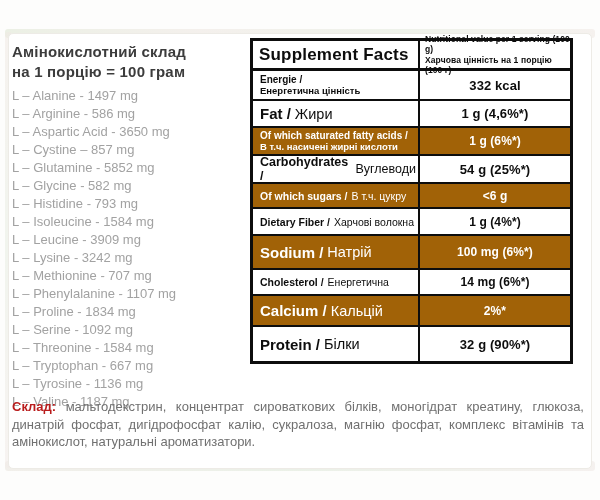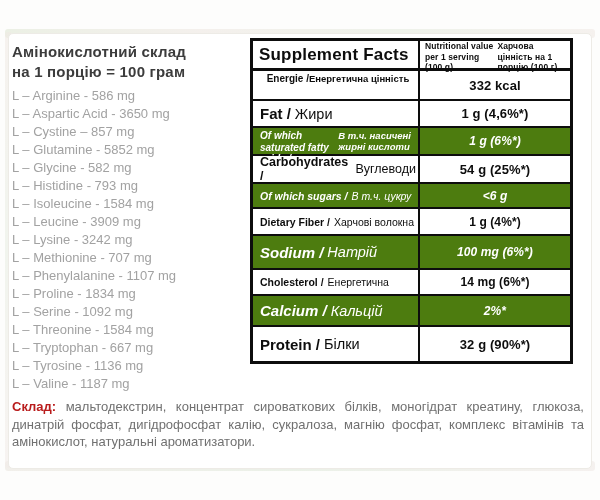--- a/index.html
+++ b/index.html
@@ -27,29 +27,29 @@
   .amino-list div { font-size:13px; line-height:18px; font-weight:500; color:#a2a2a2; }
 
   
   .facts { position:absolute; left:250px; top:38px; width:323px;
     border:3px solid #0d0d0d; background:#ffffff; color:#0d0d0d; }
   .trow { display:flex; align-items:stretch; border-bottom:2px solid #0d0d0d; background:#fff; }
   .trow:last-child { border-bottom:none; }
   .thead { border-bottom:3px solid #0d0d0d; }
   .tlabel { width:167px; border-right:2px solid #0d0d0d; display:flex;
     flex-direction:row; align-items:center; gap:4px; padding:2px 2px 2px 7px; flex-wrap:nowrap; }
-  .tlabel.stack { align-items:flex-start; gap:0; justify-content:center; }
+  .tlabel.stack { flex-direction:column; align-items:flex-start; gap:0; justify-content:center; }
   .tvalue { flex:1; display:flex; align-items:center; justify-content:center;
     font-weight:800; font-size:12px; letter-spacing:.1px; }
-  .dark { background:#4d7c0f; color:#ffffff;font-style:italic; }
+  .dark { background:#a16207; color:#ffffff; }
   .dark .tlabel { border-right-color:#0d0d0d; }
 
   .thead .tlabel { padding-left:6px;align-items:center; }
   .t-title { font-size:17px; font-weight:800; letter-spacing:.2px; }
-  .thead .tvalue { flex-direction:row; align-items:flex-start; justify-content:center;
+  .thead .tvalue { flex-direction:column; align-items:flex-start; justify-content:center;
     padding-left:5px; font-size:8.5px; line-height:10.5px; font-weight:800; }
 
   .h28{height:28px}.h30{height:30px}.h27{height:27px}.h31{height:31px}
   .h25{height:25px}.h26{height:26px}.h34{height:34px}
 
   .sz-lg .en{font-size:15px;font-weight:800}
   .sz-lg .uk{font-size:14.5px;font-weight:400}
   .sz-md .en{font-size:12.5px;font-weight:800}
   .sz-md .uk{font-size:12.5px;font-weight:500}
   .sz-sm .en{font-size:10px;font-weight:800;line-height:11.5px}
@@ -72,20 +72,21 @@
   <div class="tint tint-left"></div>
 
   <div class="card"></div>
 
   <div class="amino">
     <div class="amino-title">
       <div>Амінокислотний склад</div>
       <div>на 1 порцію = 100 грам</div>
     </div>
     <div class="amino-list">
+      <div>L – Alanine - 1497 mg</div>
       <div>L – Arginine - 586 mg</div>
       <div>L – Aspartic Acid - 3650 mg</div>
       <div>L – Cystine – 857 mg</div>
       <div>L – Glutamine - 5852 mg</div>
       <div>L – Glycine - 582 mg</div>
       <div>L – Histidine - 793 mg</div>
       <div>L – Isoleucine - 1584 mg</div>
       <div>L – Leucine - 3909 mg</div>
       <div>L – Lysine - 3242 mg</div>
       <div>L – Methionine - 707 mg</div>

